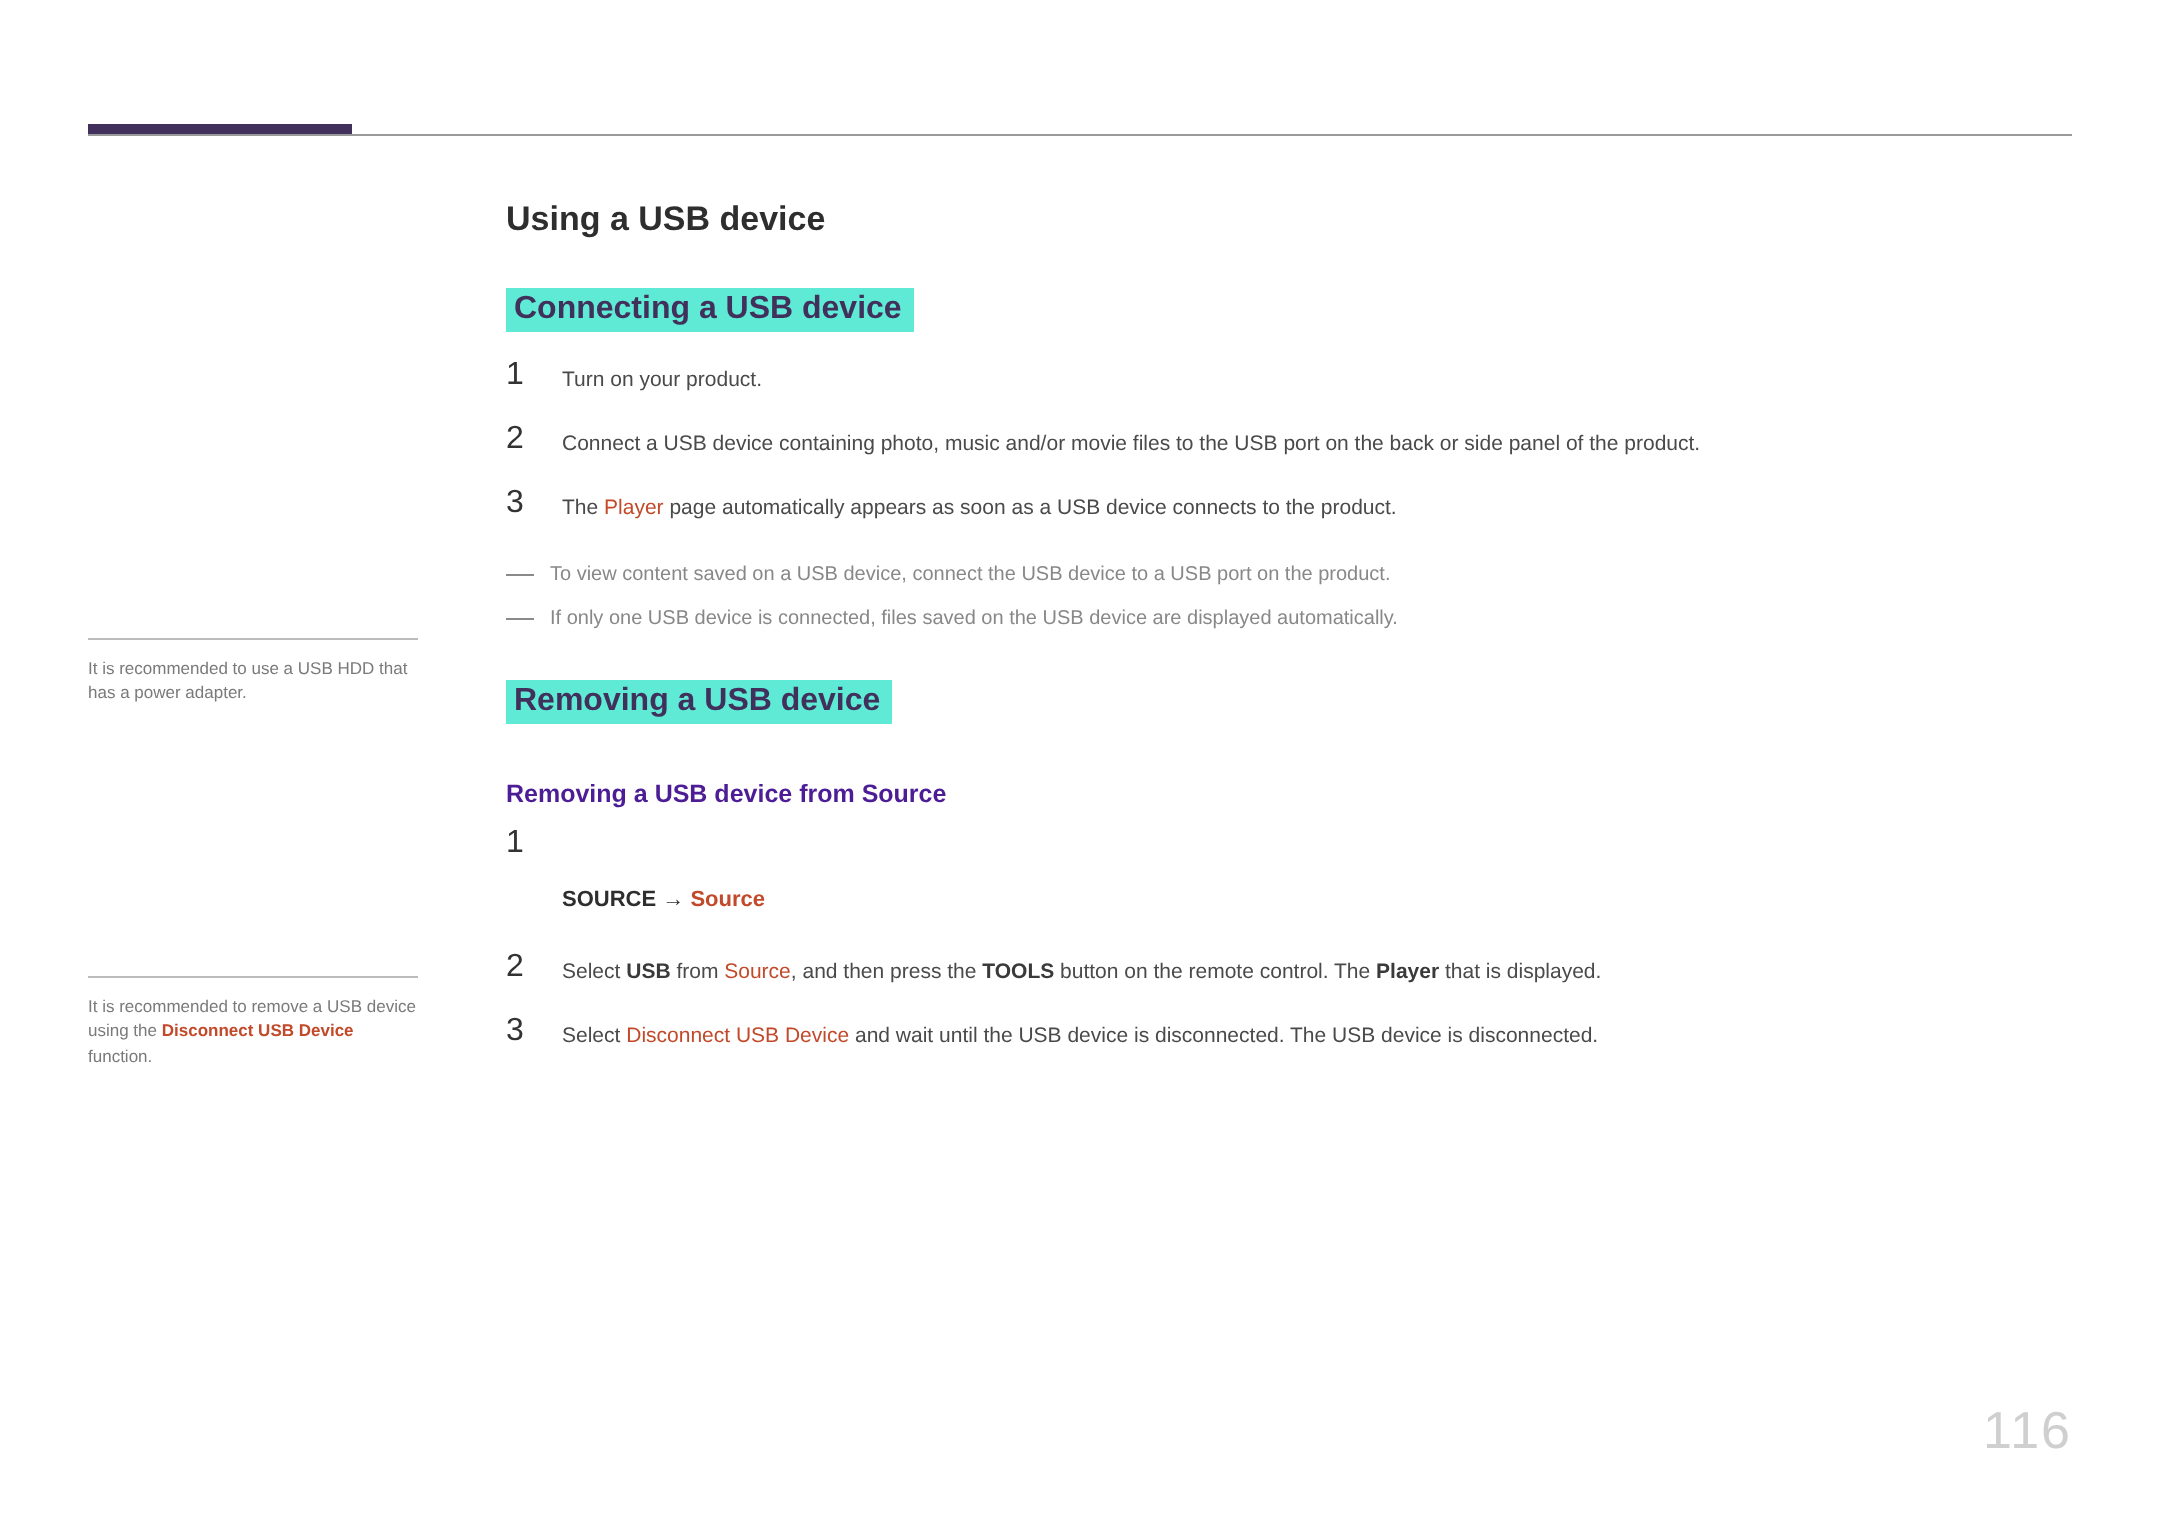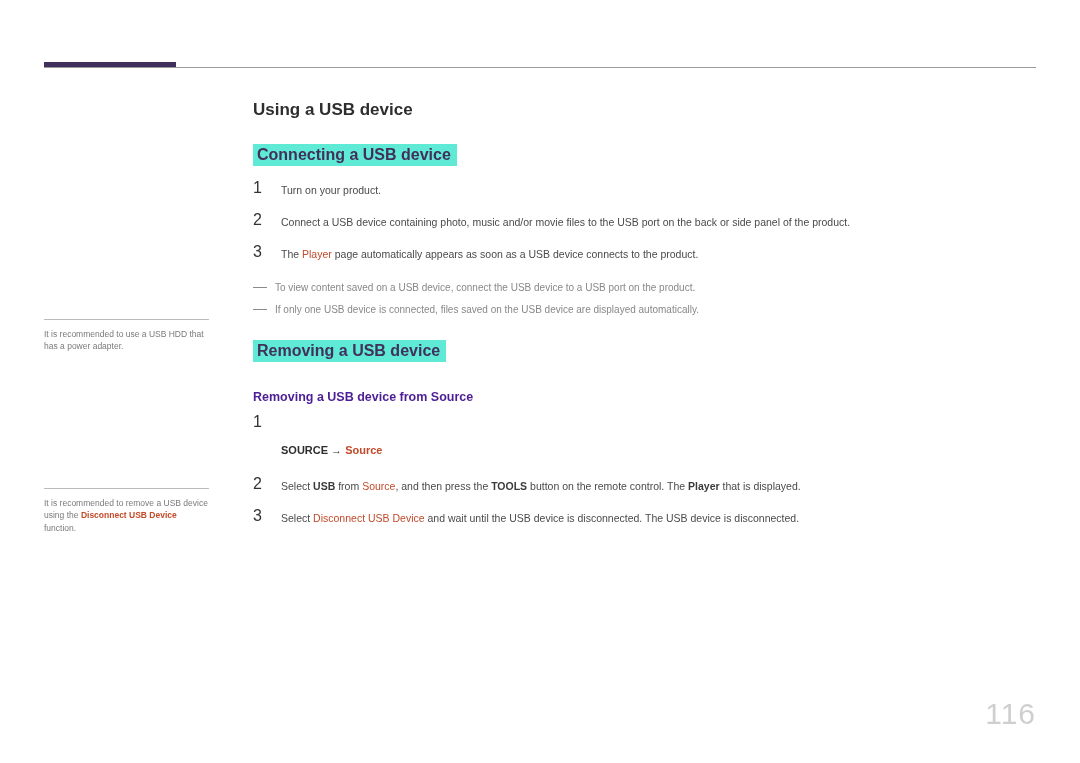--- a/index.html
+++ b/index.html
@@ -117,21 +117,21 @@
     font-size: 11px;
     font-weight: 700;
     color: #2e2e2e;
     margin: 6px 0 20px 28px;
   }
   .path-line .accent { color: #c24a2a; font-weight: 700; }
   .page-num {
     position: absolute;
     right: 44px;
     bottom: 32px;
-    font-size: 30px;
+    font-size: 26px;
     font-weight: 300;
     color: #cfcfcf;
     letter-spacing: 1px;
   }
 </style>
 </head>
 <body>
 
 <div class="page">
 

